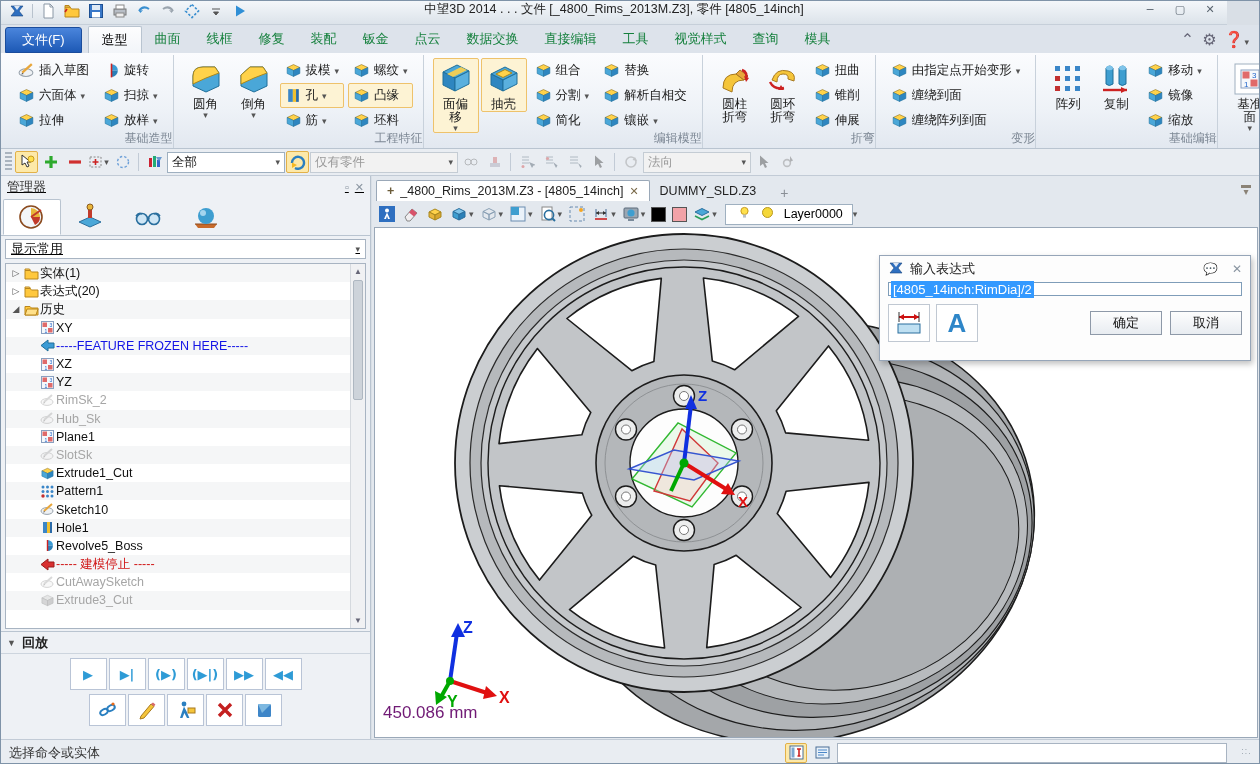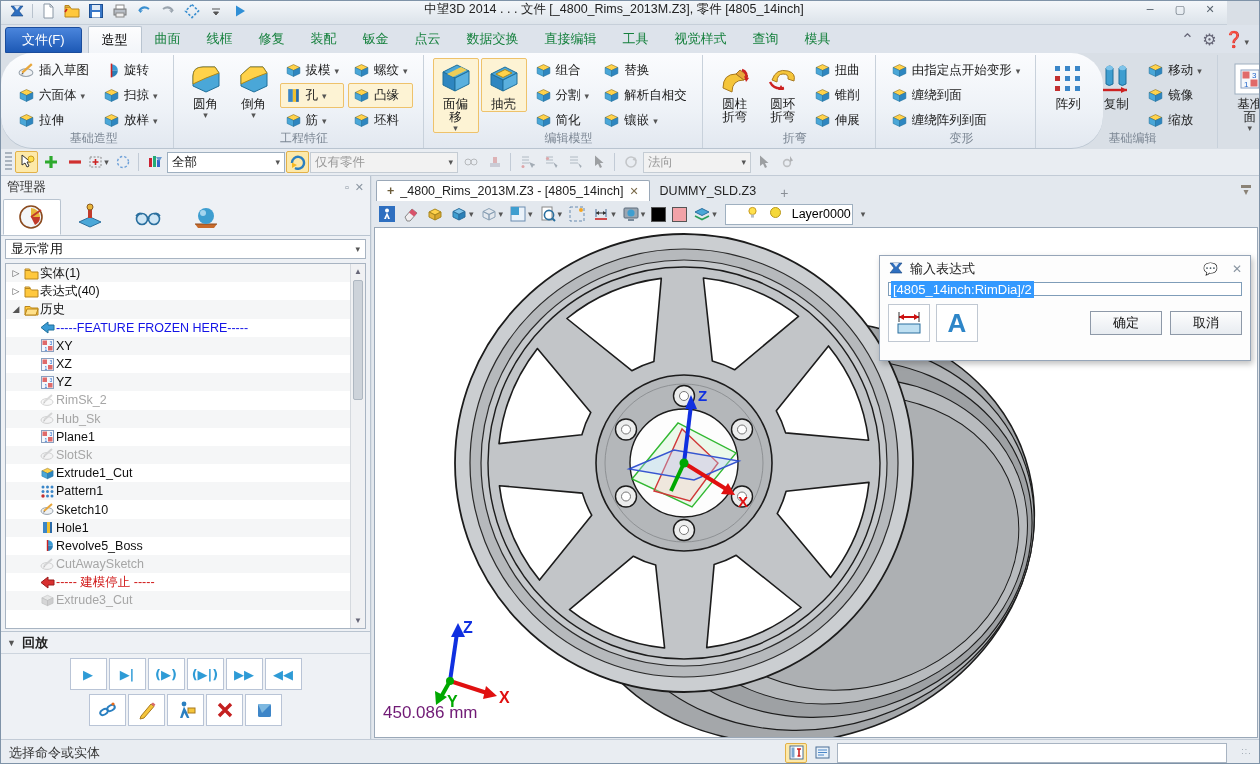--- a/index.html
+++ b/index.html
@@ -12,43 +12,43 @@
   #title-text{position:absolute;left:0;right:0;text-align:center;font-size:12.5px;color:#222;pointer-events:none;}
   #win-controls{margin-left:auto;display:flex;gap:4px;z-index:2;}
   .winbtn{width:26px;height:16px;display:flex;align-items:center;justify-content:center;color:#5a6570;font-size:11px;font-family:"DejaVu Sans",sans-serif;}
   
   #tabrow{position:absolute;left:0;top:24px;width:1260px;height:28px;background:#dde3eb;display:flex;align-items:flex-end;padding:0 2px;}
   #file-btn{background:linear-gradient(#4a85dc,#1d59b5);color:#fff;font-size:13px;padding:3px 16px;border-radius:3px 3px 0 0;margin:4px 6px 0 2px;border:1px solid #1a4c9c;}
   .rtab{font-size:13px;color:#15803d;padding:4px 13px;cursor:default;}
   .rtab.active{background:linear-gradient(#fdfdfe,#f2f5f9);border:1px solid #b9c4d0;border-bottom:none;border-radius:2px 2px 0 0;color:#000;}
   #tabrow-right{margin-left:auto;display:flex;align-items:center;gap:8px;padding:0 10px 4px 0;color:#667;}
   
-  #ribbon{position:absolute;left:0;top:52px;width:1102px;height:96px;background:linear-gradient(#fbfcfe 0%,#eef2f7 60%,#e2e8f0 100%);border-bottom:1px solid #b9c4d0;display:flex;align-items:stretch;padding:2px 0 0 2px;border-radius:32px;}
+  #ribbon{position:absolute;left:0;top:52px;width:1260px;height:96px;background:linear-gradient(#fbfcfe 0%,#eef2f7 60%,#e2e8f0 100%);border-bottom:1px solid #b9c4d0;display:flex;align-items:stretch;padding:2px 0 0 2px;}
   .rgroup{position:relative;display:flex;align-items:flex-start;padding:3px 8px 16px 8px;border-right:1px solid #c8d1db;}
-  .rgroup-label{position:absolute;left:12px;right:0;bottom:1px;text-align:center;font-size:12px;color:#7c8794;}
+  .rgroup-label{position:absolute;left:12px;right:0;bottom:1px;text-align:right;font-size:12px;color:#7c8794;}
   .rcol{display:flex;flex-direction:column;justify-content:flex-start;margin:0 2px;}
   .ritem{display:flex;align-items:center;gap:4px;font-size:12.5px;color:#1a1a1a;padding:2px 4px;height:25px;border:1px solid transparent;border-radius:2px;white-space:nowrap;}
   .ritem.hl,.rbig.hl{background:#fdf3d4;border:1px solid #eec26b;}
   .rbig{display:flex;flex-direction:column;align-items:center;justify-content:flex-start;font-size:12.5px;color:#1a1a1a;padding:3px 5px 0 5px;margin:0 1px;border:1px solid transparent;border-radius:2px;min-width:46px;text-align:center;}
   .rbig .lbl{margin-top:2px;line-height:13px;}
   .caret{font-size:9px;color:#555;line-height:8px;}
   .icon16 svg{width:17px;height:17px;display:block;}
   .icon32 svg{width:34px;height:34px;display:block;}
   
   #seltoolbar{position:absolute;left:0;top:148px;width:1260px;height:27px;background:#e9edf2;border-bottom:1px solid #c2cbd6;display:flex;align-items:center;padding:0 2px;gap:1px;}
   .tbtn{width:23px;height:22px;display:flex;align-items:center;justify-content:center;border:1px solid transparent;border-radius:2px;}
   .tbtn.hl{background:#fde9a9;border-color:#e2b149;}
   .tbtn.dis{opacity:.38;}
   .tsep{width:1px;height:18px;background:#c2cbd6;margin:0 3px;}
   .combo{height:21px;background:#fff;border:1px solid #9fb0c0;display:flex;align-items:center;font-size:12.5px;color:#111;padding:0 4px;justify-content:space-between;}
   .combo.dis{background:#f2f2f2;color:#999;border-color:#c4ccd4;}
   .combo .caret{margin-left:6px;}
   .grip{width:7px;height:20px;margin:0 2px;background:repeating-linear-gradient(#aab4bf 0 2px,transparent 2px 4px);}
   
-  #manager{position:absolute;left:0;top:175px;width:370px;height:563px;background:#eef1f5;border-right:1px solid #b9c4d0;}
+  #manager{position:absolute;left:0;top:175px;width:370px;height:563px;background:#eef1f5;border-right:1px solid #b9c4d0;text-decoration:underline;}
   #mgr-header{height:22px;display:flex;align-items:center;font-size:13px;color:#333;padding:0 6px;}
   #mgr-header .mh-btn{margin-left:6px;color:#8a95a1;font-size:11px;}
   #mgr-header .mh-spacer{flex:1;}
   #mgr-tabs{height:38px;display:flex;align-items:flex-end;padding-left:2px;border-bottom:1px solid #b9c4d0;}
   .mtab{width:58px;height:36px;display:flex;align-items:center;justify-content:center;}
   .mtab.active{background:#fff;border:1px solid #b9c4d0;border-bottom:1px solid #fff;border-radius:2px 2px 0 0;}
   .mtab svg{width:30px;height:30px;}
   #mgr-filter{margin:3px 4px;height:20px;background:#fff;border:1px solid #a8b4c2;display:flex;align-items:center;justify-content:space-between;font-size:13px;padding:0 5px;color:#111;}
   #tree{position:absolute;left:4px;right:4px;top:87px;bottom:110px;background:#fff;border:1px solid #a8b4c2;overflow:hidden;}
   .trow{display:flex;align-items:center;height:18.2px;font-size:12.5px;color:#111;padding-left:4px;white-space:nowrap;}
@@ -75,21 +75,21 @@
   .dtab{display:flex;align-items:center;gap:6px;font-size:12.5px;color:#222;padding:3px 10px;}
   .dtab.active{background:#fff;border:1px solid #9aa8b8;border-bottom:none;border-radius:2px 2px 0 0;}
   .dtab .x{color:#7a6a4a;font-size:11px;}
   .dtab .plus{color:#6b5b39;font-weight:bold;}
   #newtab{font-size:14px;color:#8a8f96;padding:0 14px;}
   #tablist-caret{position:absolute;right:10px;top:5px;color:#8a8276;font-size:10px;line-height:7px;text-align:center;}
   #viewtoolbar{height:26px;display:flex;align-items:center;padding:0 4px;gap:2px;}
   .vbtn{height:22px;display:flex;align-items:center;justify-content:center;padding:0 2px;gap:1px;}
   .vbtn svg{width:18px;height:18px;}
   .swatch{width:15px;height:15px;border:1px solid #555;}
-  #layer-combo{width:128px;height:21px;background:#fff;border:1px solid #9fb0c0;display:flex;align-items:center;gap:10px;font-size:12.5px;padding:0 20px;margin-left:4px;}
+  #layer-combo{width:128px;height:21px;background:#fff;border:1px solid #9fb0c0;display:flex;align-items:center;gap:10px;font-size:12.5px;padding:0 12px;margin-left:4px;}
   #layer-combo svg{width:13px;height:13px;}
   #layer-combo .caret{margin-left:auto;}
   #viewport{position:absolute;left:2px;right:3px;top:51px;bottom:1px;background:#fff;border:1px solid #9aa8b8;overflow:hidden;}
   #measurement{position:absolute;left:8px;bottom:14px;font-size:17px;color:#701a75;}
   
   #dialog{position:absolute;left:504px;top:27px;width:372px;height:106px;background:#fdfdfd;border:1px solid #96a5b8;box-shadow:2px 3px 6px rgba(0,0,0,.25);}
   #dlg-title{height:26px;display:flex;align-items:center;padding:0 8px;gap:6px;font-size:13px;color:#222;}
   #dlg-title svg{width:16px;height:16px;}
   #dlg-title .sp{flex:1;}
   #dlg-title .dbtn{color:#8a95a1;font-size:12px;margin-left:8px;}
@@ -814,56 +814,56 @@
           </div>
           <div class="trow">
             <span style="width:0px"></span>
             <span class="exp">▷</span>
             <span class="ticon">
               <svg viewBox="0 0 15 15">
                 <path d="M1 4.5h5l1.5 1.5H14v7H1z" fill="#ffc83d" stroke="#b9861c"></path>
                 <path d="M1 4.5V3h4.5l1 1.5z" fill="#ffd76e" stroke="#b9861c"></path>
               </svg>
             </span>
-            <span>表达式(40)</span>
+            <span>表达式(20)</span>
           </div>
           <div class="trow">
             <span style="width:0px"></span>
             <span class="exp">◢</span>
             <span class="ticon">
               <svg viewBox="0 0 15 15">
                 <path d="M1 4.5h5l1.5 1.5H14v7H1z" fill="#ffc83d" stroke="#b9861c"></path>
                 <path d="M3 7h11l-2 6H1z" fill="#ffe08a" stroke="#b9861c"></path>
               </svg>
             </span>
             <span>历史</span>
-          </div>
-          <div class="trow blue">
-            <span style="width:16px"></span>
-            <span class="exp"></span>
-            <span class="ticon">
-              <svg viewBox="0 0 15 15">
-                <path d="M1 7.5 8 2v3h6v5H8v3z" fill="#3a9bd5" stroke="#1f6f9a"></path>
-              </svg>
-            </span>
-            <span>-----FEATURE FROZEN HERE-----</span>
           </div>
           <div class="trow">
             <span style="width:16px"></span>
             <span class="exp"></span>
             <span class="ticon">
               <svg viewBox="0 0 15 15">
                 <rect x="1.5" y="1.5" width="12" height="12" fill="#f5f8fb" stroke="#8aa0c0"></rect>
                 <rect x="2.5" y="2.5" width="4.5" height="4.5" fill="#e06a6a"></rect>
                 <rect x="8" y="8" width="4.5" height="4.5" fill="#e06a6a"></rect>
                 <text x="4.5" y="12.5" font-size="5" fill="#26c">1</text>
                 <text x="9.5" y="7" font-size="5" fill="#26c">3</text>
               </svg>
             </span>
             <span>XY</span>
+          </div>
+          <div class="trow blue">
+            <span style="width:16px"></span>
+            <span class="exp"></span>
+            <span class="ticon">
+              <svg viewBox="0 0 15 15">
+                <path d="M1 7.5 8 2v3h6v5H8v3z" fill="#3a9bd5" stroke="#1f6f9a"></path>
+              </svg>
+            </span>
+            <span>-----FEATURE FROZEN HERE-----</span>
           </div>
           <div class="trow">
             <span style="width:16px"></span>
             <span class="exp"></span>
             <span class="ticon">
               <svg viewBox="0 0 15 15">
                 <rect x="1.5" y="1.5" width="12" height="12" fill="#f5f8fb" stroke="#8aa0c0"></rect>
                 <rect x="2.5" y="2.5" width="4.5" height="4.5" fill="#e06a6a"></rect>
                 <rect x="8" y="8" width="4.5" height="4.5" fill="#e06a6a"></rect>
                 <text x="4.5" y="12.5" font-size="5" fill="#26c">1</text>
@@ -997,41 +997,41 @@
             <span class="exp"></span>
             <span class="ticon">
               <svg viewBox="0 0 15 15">
                 <path d="M7.5 2 a5.5 5.5 0 0 1 5.5 5.5L7.5 7.5z" fill="#3a9bd5"></path>
                 <path d="M7.5 7.5 13 7.5a5.5 5.5 0 0 1 -5.5 5.5z" fill="#2a7fb8"></path>
                 <path d="M7.5 2v11" stroke="#c22" stroke-width="1.4"></path>
               </svg>
             </span>
             <span>Revolve5_Boss</span>
           </div>
+          <div class="trow red">
+            <span style="width:16px"></span>
+            <span class="exp"></span>
+            <span class="ticon">
+              <svg viewBox="0 0 15 15">
+                <path d="M1 7.5 8 2v3h6v5H8v3z" fill="#d83030" stroke="#9a1c1c"></path>
+              </svg>
+            </span>
+            <span>----- 建模停止 -----</span>
+          </div>
           <div class="trow gray">
             <span style="width:16px"></span>
             <span class="exp"></span>
             <span class="ticon">
               <svg viewBox="0 0 15 15">
                 <ellipse cx="7" cy="9" rx="6" ry="3.4" fill="#eef1f4" stroke="#98a2ac"></ellipse>
                 <path d="M4 9 12 2" stroke="#e8a63a" stroke-width="2"></path>
                 <path d="M3 10.5 4 9l1.2 1z" fill="#555"></path>
               </svg>
             </span>
             <span>CutAwaySketch</span>
-          </div>
-          <div class="trow red">
-            <span style="width:16px"></span>
-            <span class="exp"></span>
-            <span class="ticon">
-              <svg viewBox="0 0 15 15">
-                <path d="M1 7.5 8 2v3h6v5H8v3z" fill="#d83030" stroke="#9a1c1c"></path>
-              </svg>
-            </span>
-            <span>----- 建模停止 -----</span>
           </div>
           <div class="trow gray">
             <span style="width:16px"></span>
             <span class="exp"></span>
             <span class="ticon">
               <svg viewBox="0 0 16 16">
                 <path d="M2 5.2 8 2.4 14 5.2 8 8z" fill="#d0d3d6" stroke="#7a6214" stroke-width=".5"></path>
                 <path d="M2 5.2 8 8v5.6L2 10.8z" fill="#aab0b6" stroke="#1f6f9a" stroke-width=".5"></path>
                 <path d="M14 5.2 8 8v5.6l6-2.8z" fill="#9aa0a6" stroke="#1f6f9a" stroke-width=".5"></path>
               </svg>

